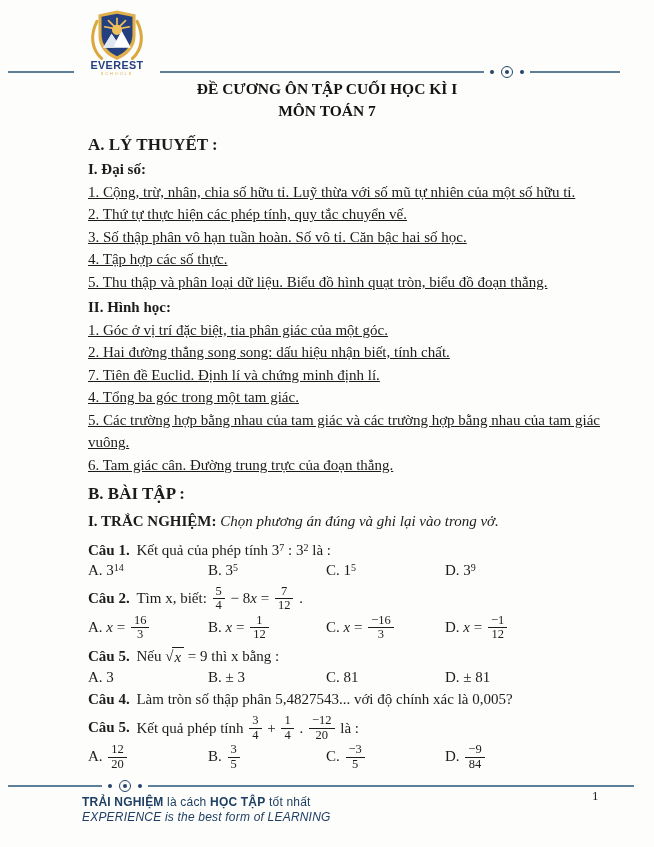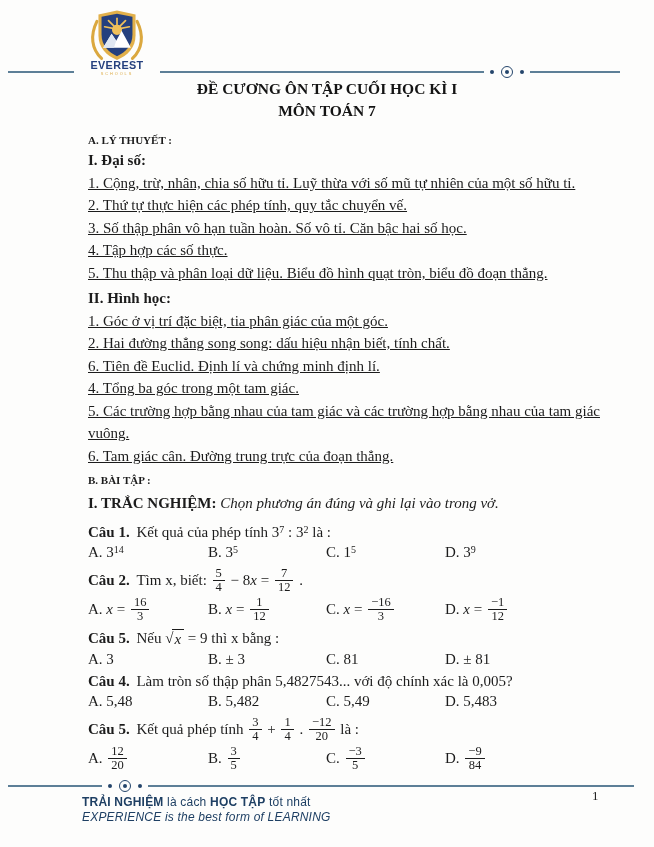--- a/index.html
+++ b/index.html
@@ -20,21 +20,21 @@
   .deco-dot{width:4px;height:4px;border-radius:50%;background:var(--ornament);}
   .deco-ring{width:10px;height:10px;border:1.5px solid var(--ornament);border-radius:50%;
              display:flex;align-items:center;justify-content:center;}
   .deco-ring-dot{width:4px;height:4px;border-radius:50%;background:var(--ornament);}
 
   
   .titles{padding-top:78px;text-align:center;font-weight:bold;font-size:15.5px;line-height:1.45;color:#141414;}
 
   
   .flow{padding:4px 28px 0 88px;line-height:1.5;}
-  .h-sec{font-weight:bold;font-size:11px;margin-top:5px;}
+  .h-sec{font-weight:bold;font-size:17px;margin-top:5px;}
   .h-sub{font-weight:bold;margin-top:1px;}
   .h-geo{margin-top:3px;}
   .list-item{line-height:1.5;text-decoration:underline;}
   .quiz-h{margin-top:3px;}
   .quiz-h .bold{font-weight:bold;}
   .quiz-h .ital{font-style:italic;}
 
   
   .question{margin-top:4px;line-height:1.25;}
   .question.tall{margin-top:6px;}
@@ -116,21 +116,21 @@
       <div class="list-item">2. Thứ tự thực hiện các phép tính, quy tắc chuyển vế.</div>
       <div class="list-item">3. Số thập phân vô hạn tuần hoàn. Số vô tỉ. Căn bậc hai số học.</div>
       <div class="list-item">4. Tập hợp các số thực.</div>
       <div class="list-item">5. Thu thập và phân loại dữ liệu. Biểu đồ hình quạt tròn, biểu đồ đoạn thẳng.</div>
     </div>
 
     <div class="h-sub h-geo">II. Hình học:</div>
     <div>
       <div class="list-item">1. Góc ở vị trí đặc biệt, tia phân giác của một góc.</div>
       <div class="list-item">2. Hai đường thẳng song song: dấu hiệu nhận biết, tính chất.</div>
-      <div class="list-item">6. Tiên đề Euclid. Định lí và chứng minh định lí.</div>
+      <div class="list-item">7. Tiên đề Euclid. Định lí và chứng minh định lí.</div>
       <div class="list-item">4. Tổng ba góc trong một tam giác.</div>
       <div class="list-item">5. Các trường hợp bằng nhau của tam giác và các trường hợp bằng nhau của tam giác vuông.</div>
       <div class="list-item">6. Tam giác cân. Đường trung trực của đoạn thẳng.</div>
     </div>
 
     <div class="h-sec">B. BÀI TẬP :</div>
 
     <div class="quiz-h">
       <span class="bold">I. TRẮC NGHIỆM:</span><span class="ital"> Chọn phương án đúng và ghi lại vào trong vở.</span>
     </div>
@@ -192,26 +192,20 @@
         <span class="opt">B. ± 3</span>
         <span class="opt">C. 81</span>
         <span class="opt">D. ± 81</span>
       </div>
     </div>
 
     <div class="question">
       <div class="qrow">
         <b class="qlabel">Câu 4.</b>
         <span class="qtext">Làm tròn số thập phân 5,4827543... với độ chính xác là 0,005?</span>
-      </div>
-      <div class="opts">
-        <span class="opt">A. 5,48</span>
-        <span class="opt">B. 5,482</span>
-        <span class="opt">C. 5,49</span>
-        <span class="opt">D. 5,483</span>
       </div>
     </div>
 
     <div class="question tall">
       <div class="qrow">
         <b class="qlabel">Câu 5.</b>
         <span class="qtext">Kết quả phép tính <span class="frac">
               <span class="num">3</span>
               <span class="den">4</span>
             </span> + <span class="frac">

